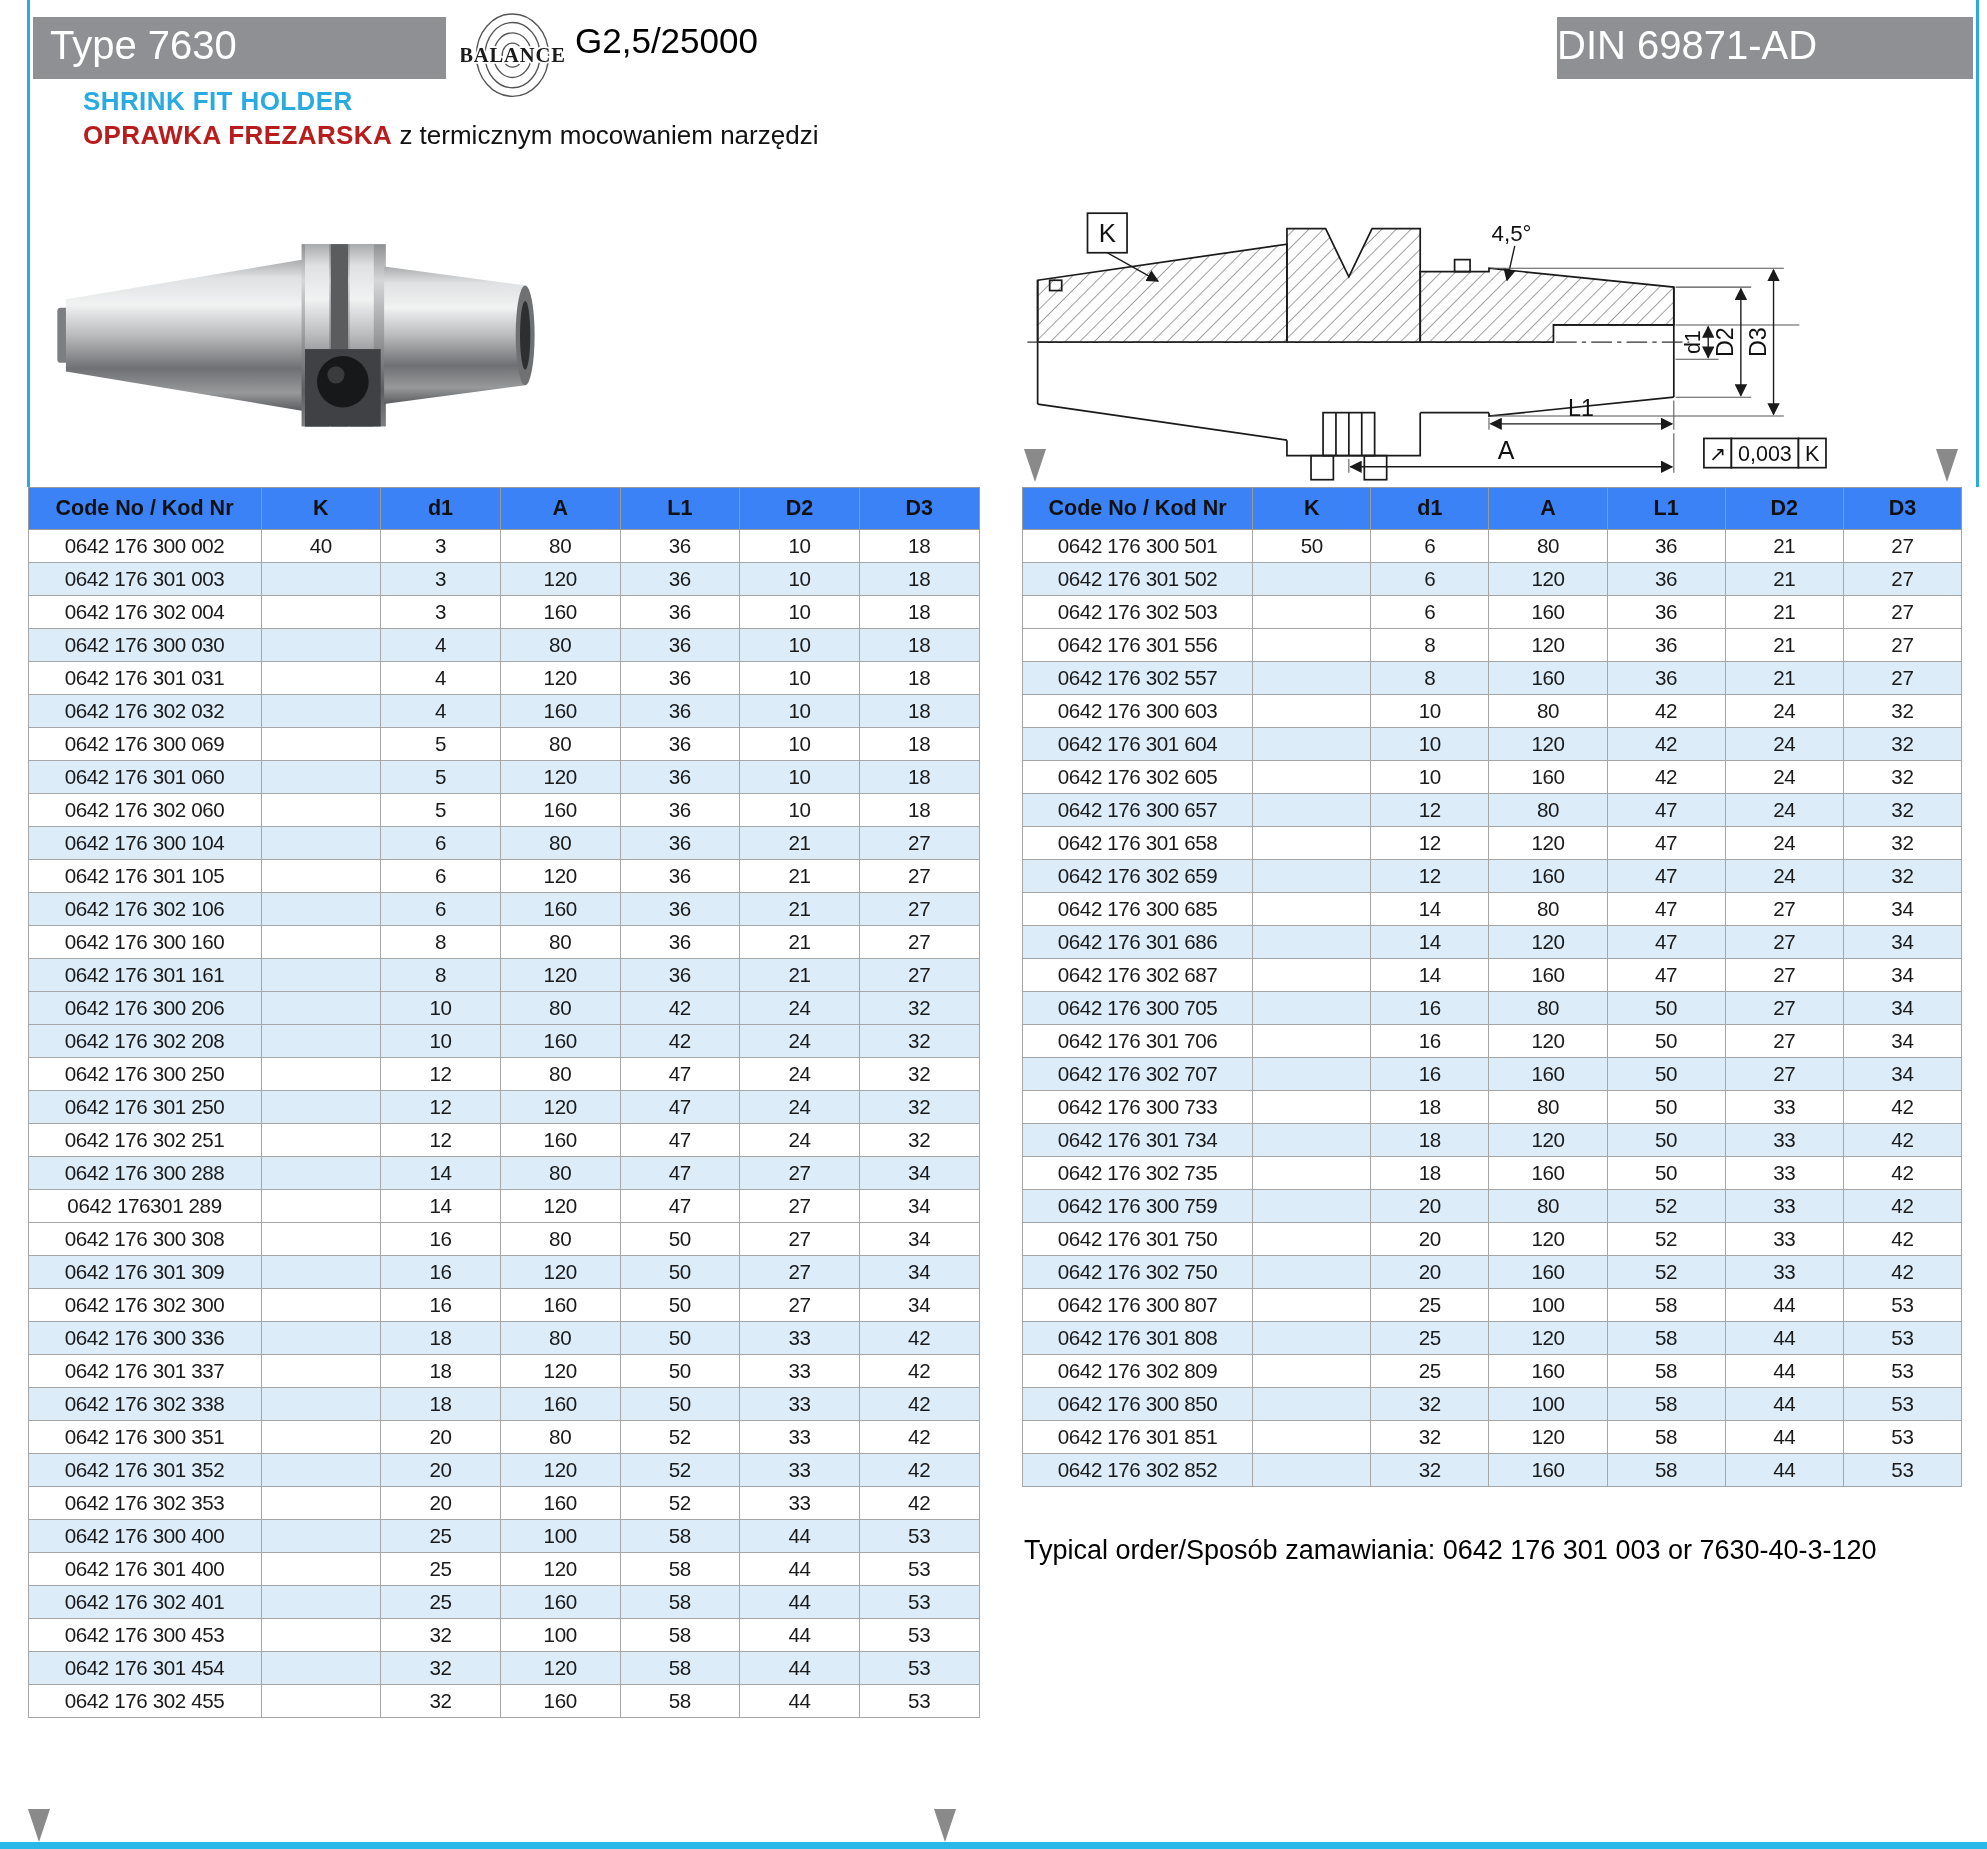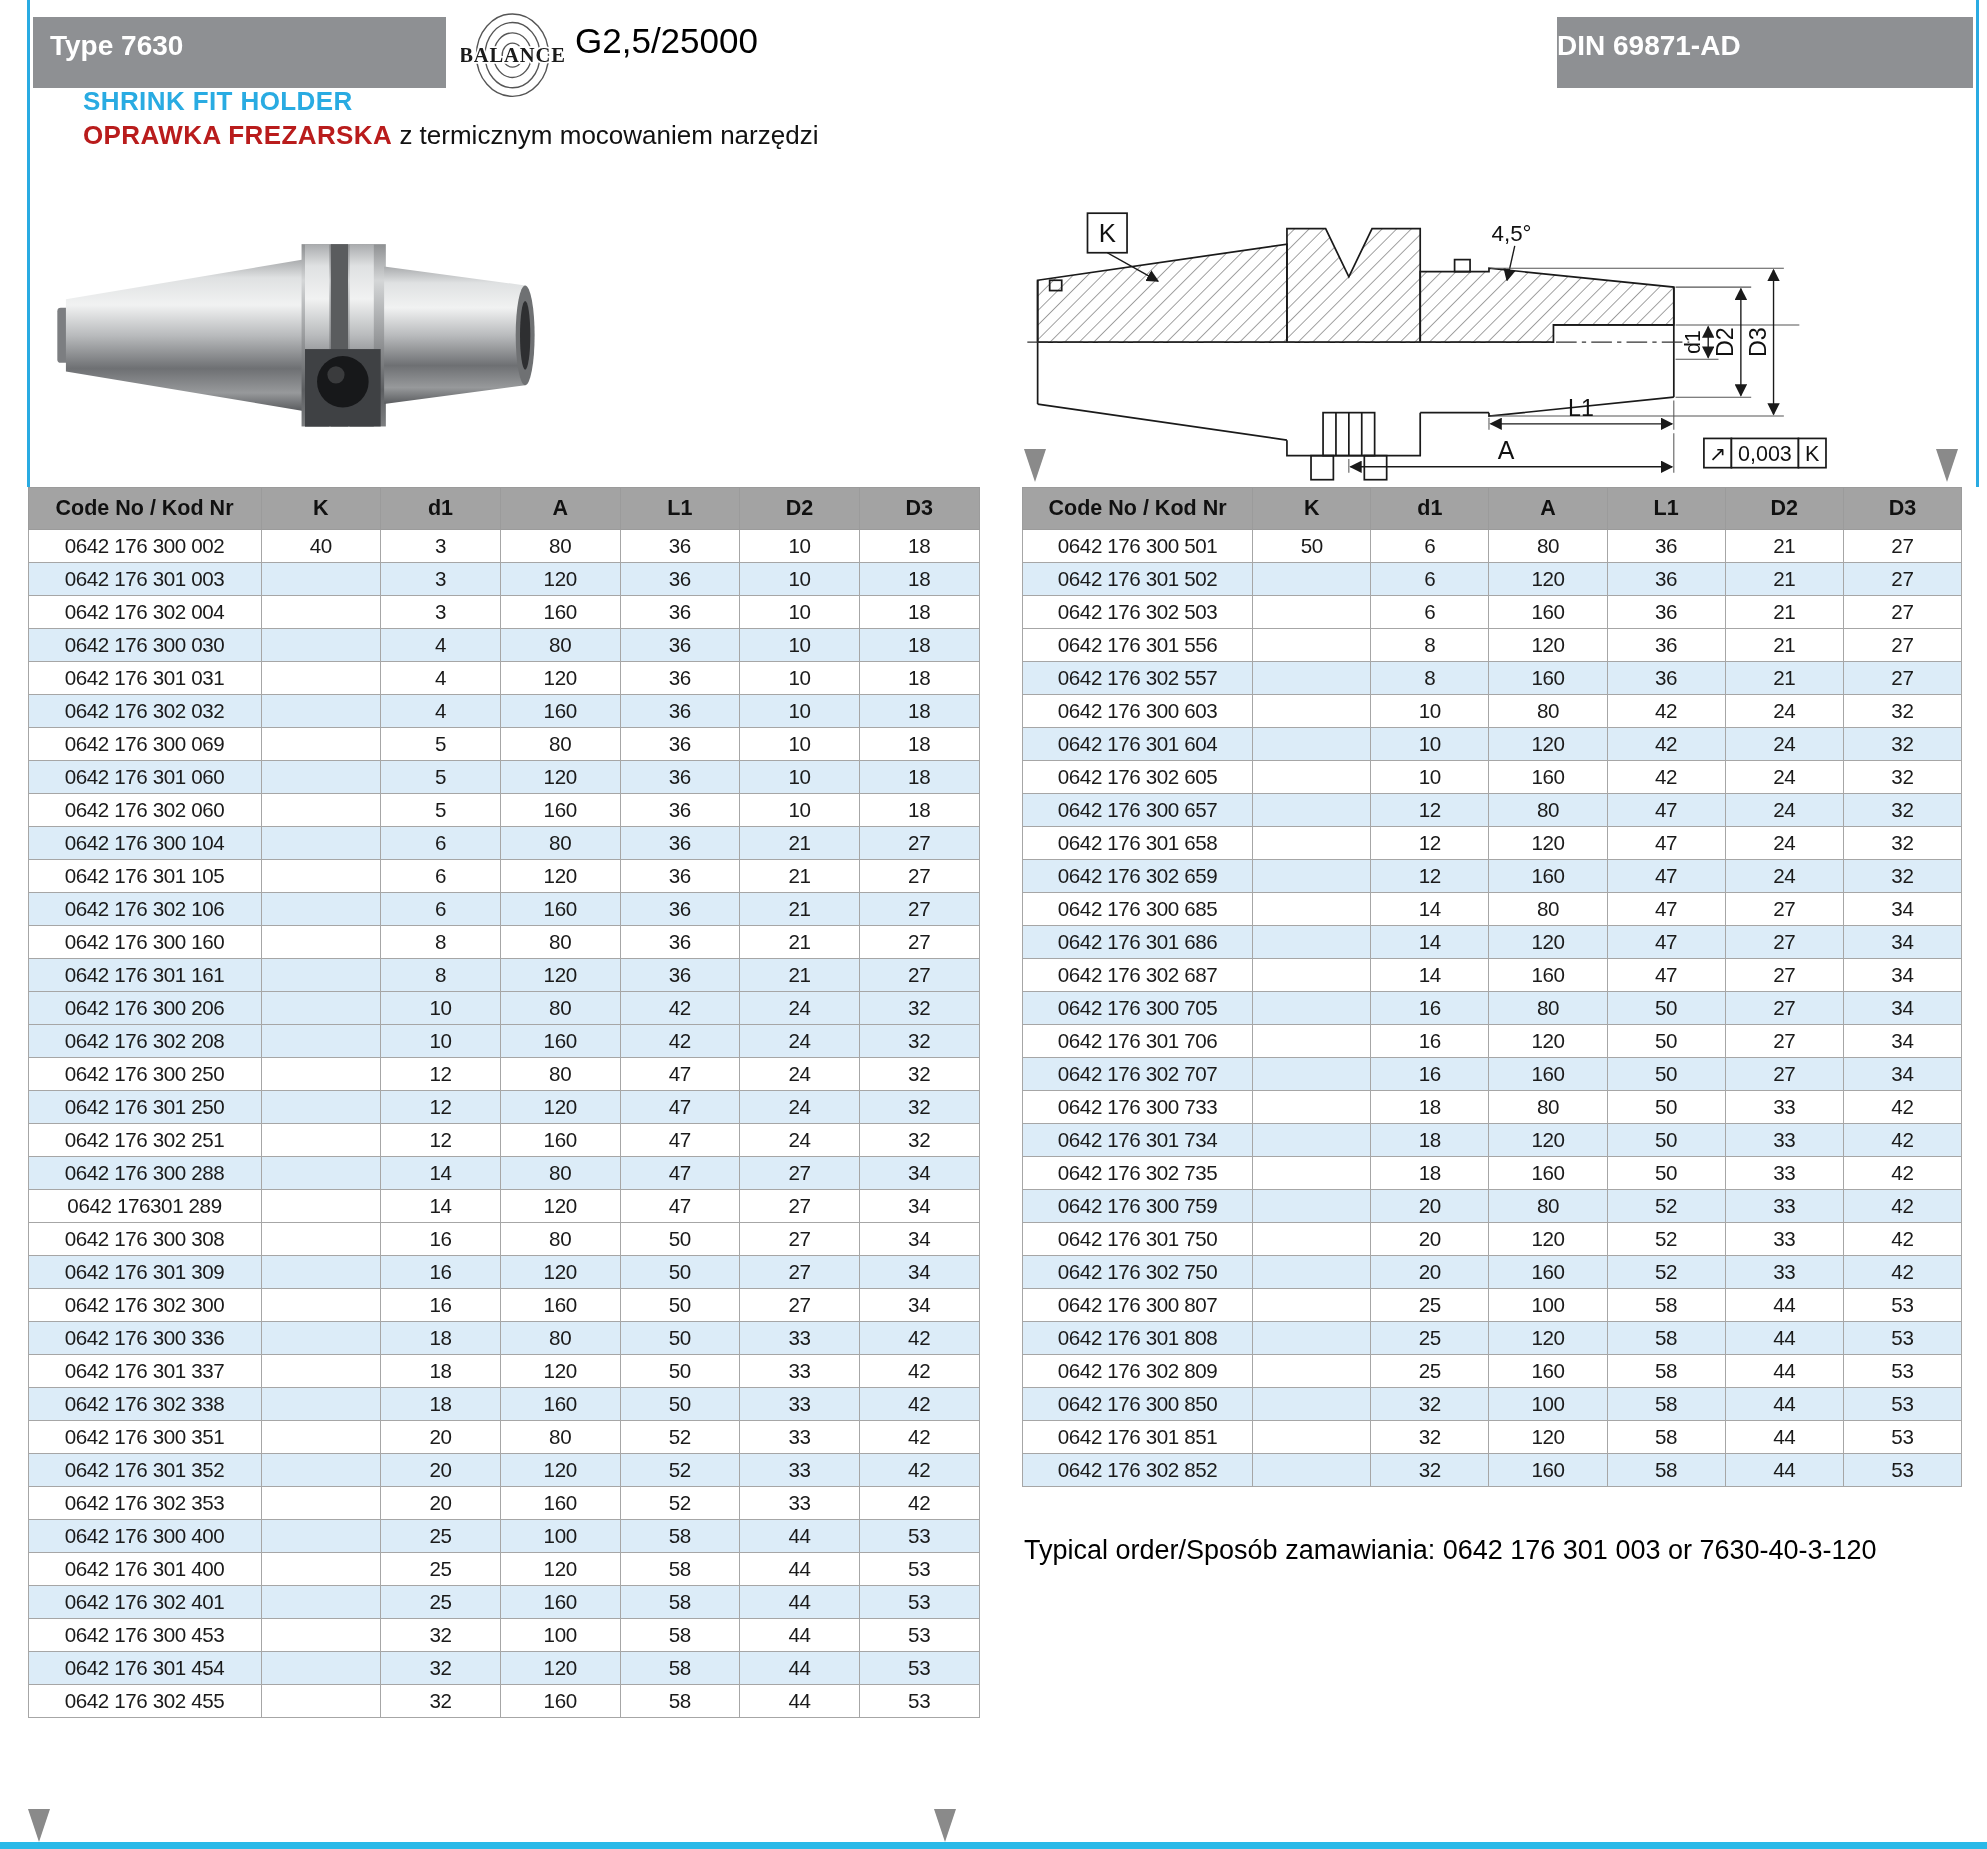--- a/index.html
+++ b/index.html
@@ -5,42 +5,42 @@
   html,body{margin:0;padding:0;background:#e8e8e8;}
   #page{
     position:relative;width:1987px;height:1850px;background:#ffffff;
     font-family:"Liberation Sans",sans-serif;overflow:hidden;
   }
   .edge-line{position:absolute;top:0;width:2.6px;height:487px;background:#29abe2;}
   #edge-left{left:27px;}
   #edge-right{left:1976px;}
 
   .gray-box{
-    position:absolute;top:17px;height:71px;background:#8e9093;
-    color:#ffffff;font-weight:bold;font-size:28px;line-height:57px;
+    position:absolute;top:17px;height:62px;background:#8e9093;
+    color:#ffffff;font-weight:normal;font-size:40px;line-height:57px;
   }
   #type-box{left:33px;width:396px;padding-left:17px;}
   #din-box{left:1557px;width:397px;text-align:left;padding-right:19px;}
 
   #balance-logo{position:absolute;left:461px;top:12px;width:103px;height:88px;}
   #g-value{position:absolute;left:575px;top:20.6px;font-size:35px;color:#000;}
 
   #sub-en{position:absolute;left:83px;top:86px;font-size:26px;font-weight:bold;color:#29abe2;letter-spacing:0.4px;}
   #sub-pl{position:absolute;left:83px;top:120px;font-size:26px;color:#111;}
   #sub-pl .hl{font-weight:bold;color:#b91c1c;letter-spacing:0.4px;}
 
   #product-photo{position:absolute;left:47px;top:206px;}
   #tech-drawing{position:absolute;left:1020px;top:196px;}
 
   .tblwrap{position:absolute;top:487px;}
   #tbl-left-wrap{left:27.5px;width:952px;}
   #tbl-right-wrap{left:1022px;width:940px;}
   table.spec{border-collapse:collapse;table-layout:fixed;width:100%;border:1.7px solid #8a8a8a;}
   table.spec th{
-    height:41px;background:#a3a3a3;font-size:21.5px;font-weight:bold;color:#111;
+    height:41px;background:#3b82f6;font-size:21.5px;font-weight:bold;color:#111;
     border:1.3px solid #9b9b9b;padding:0;text-align:center;
   }
   table.spec td{
     height:32px;font-size:20.6px;color:#1a1a1a;border:1.3px solid #a6a6a6;
     padding:0;text-align:center;letter-spacing:-0.4px;background:#ffffff;
   }
   table.spec tr.alt td{background:#dcecf8;}
   table.spec th:nth-child(1),table.spec td:nth-child(1){width:24.4%;}
 
   .tri{

